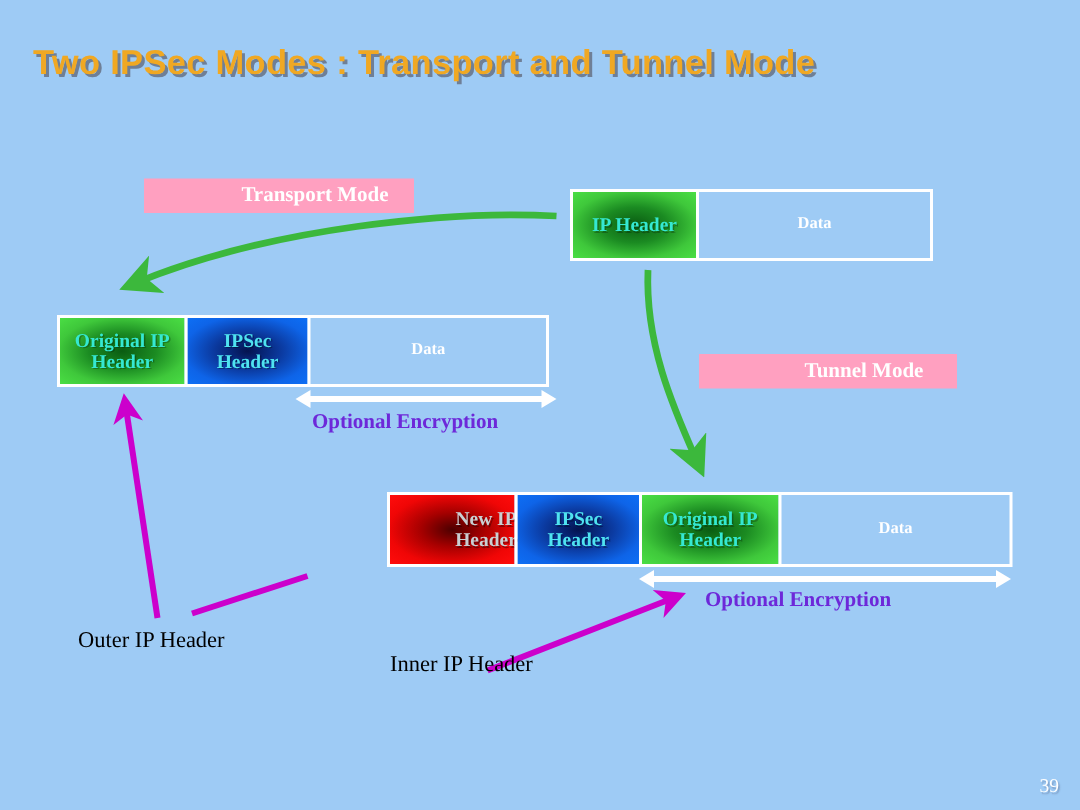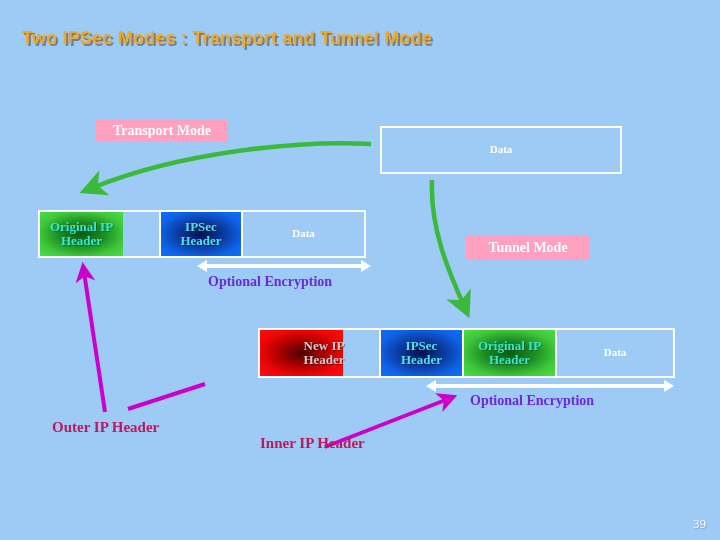--- a/index.html
+++ b/index.html
@@ -21,39 +21,40 @@
   }
 
   
   #title {
     position: absolute;
     left: 22px;
     top: 28px;
     width: 660px;
     font-family: "Liberation Sans", sans-serif;
     font-weight: bold;
-    font-size: 18px;
+    font-size: 23px;
     color: #f0a823;
     text-shadow: 2px 2px 0 #6f7f96;
     letter-spacing: 0.2px;
     white-space: nowrap;
   }
 
   
   .mode-label {
     position: absolute;
     background: #ffa0c0;
     color: #ffffff;
     font-family: "Liberation Serif", serif;
     font-weight: bold;
     font-size: 14px;
     text-align: center;
     line-height: 23px;
     height: 23px;
     white-space: nowrap;
+    padding-left: 48px;
   }
   #transport-mode-label { left: 96px; top: 119px; width: 132px; }
   #tunnel-mode-label    { left: 466px; top: 236px; width: 124px; }
 
   
   .packet-row {
     position: absolute;
     box-sizing: border-box;
     border: 2px solid #ffffff;
     display: flex;
@@ -76,21 +77,20 @@
 
   .cell.green {
     background: radial-gradient(ellipse at center, #0a5c12 0%, #1b8b22 38%, #3fc83b 72%, #4ade44 100%);
     color: #35e8d2;
     text-shadow: 1px 1px 0 rgba(0,0,0,0.25);
   }
   .cell.blue {
     background: radial-gradient(ellipse at center, #04134f 0%, #0b3aa0 40%, #0e64e8 75%, #0d6ff5 100%);
     color: #4fe3f0;
     text-shadow: 1px 1px 0 rgba(0,0,0,0.3);
-    margin-left: 36px;
   }
   .cell.red {
     background: radial-gradient(ellipse at center, #4d0000 0%, #a50000 35%, #f00606 72%, #ff0c0c 100%);
     color: #c9cfd2;
     text-shadow: 1px 1px 0 rgba(0,0,0,0.35);
     padding-left: 45px;
   }
   .cell.plain {
     background: transparent;
     color: #ffffff;
@@ -143,23 +143,23 @@
     font-weight: bold;
     font-size: 14px;
     white-space: nowrap;
   }
   #enc-text-transport { left: 208px; top: 274px; }
   #enc-text-tunnel    { left: 470px; top: 393px; }
 
   
   .purple-label {
     position: absolute;
-    color: #be185d;
-    font-family: "Liberation Serif", serif;
-    font-weight: bold;
+    color: #000000;
+    font-family: "Liberation Serif", serif;
+    font-weight: normal;
     font-size: 15px;
     white-space: nowrap;
   }
   #outer-ip-label { left: 52px; top: 419px; }
   #inner-ip-label { left: 260px; top: 435px; }
 
   
   #arrow-layer {
     position: absolute;
     left: 0; top: 0;
@@ -204,20 +204,21 @@
     <line x1="325" y1="447" x2="448" y2="399" stroke="#cc00cc" stroke-width="4" marker-end="url(#magenta-head)"></line>
 
     <line x1="128" y1="409" x2="205" y2="384" stroke="#cc00cc" stroke-width="4"></line>
   </svg>
 
   <div id="transport-mode-label" class="mode-label">Transport Mode</div>
 
   <div id="tunnel-mode-label" class="mode-label">Tunnel Mode</div>
 
   <div id="row-transport-result" class="packet-row">
+    <div class="cell green c1">IP Header</div>
     <div class="cell plain c2">Data</div>
   </div>
 
   <div id="row-transport-original" class="packet-row">
     <div class="cell green c1">Original IP
 Header</div>
     <div class="cell blue c2">IPSec
 Header</div>
     <div class="cell plain c3">Data</div>
   </div>

